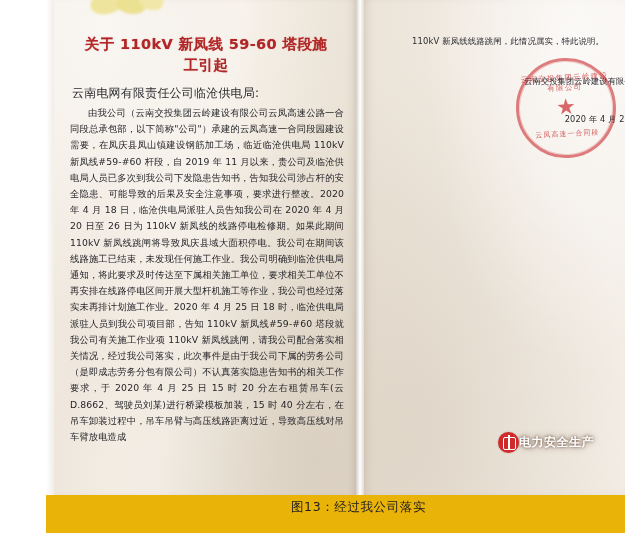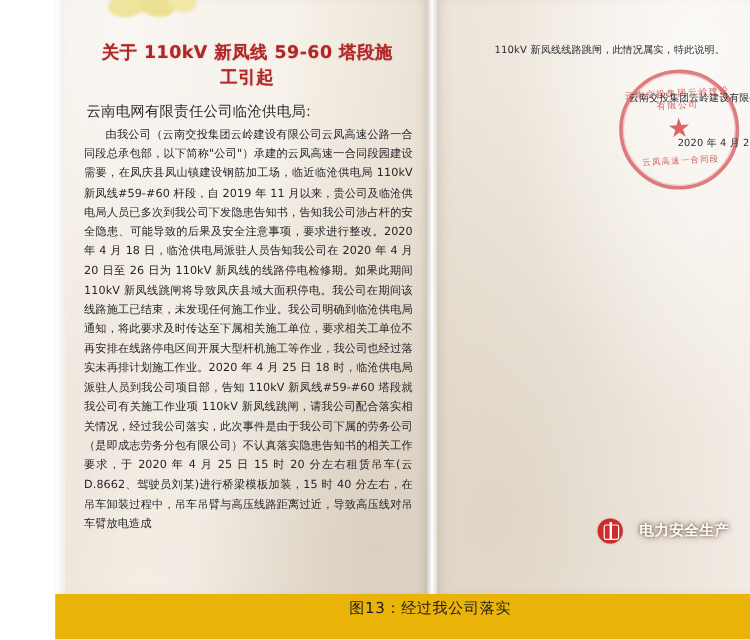--- a/index.html
+++ b/index.html
@@ -178,21 +178,21 @@
     font-size: 7px;
     letter-spacing: 1px;
   }
   
   .wm {
     position: absolute;
     left: 452px;
     top: 432px;
     display: flex;
     align-items: center;
-    gap: 14px;
+    gap: 0;
   }
   .wm-logo {
     width: 21px;
     height: 21px;
     border-radius: 50%;
     background: #cf2b2b;
     position: relative;
     box-shadow: 0 0 2px rgba(0,0,0,.2);
   }
   .wm-logo:before {

